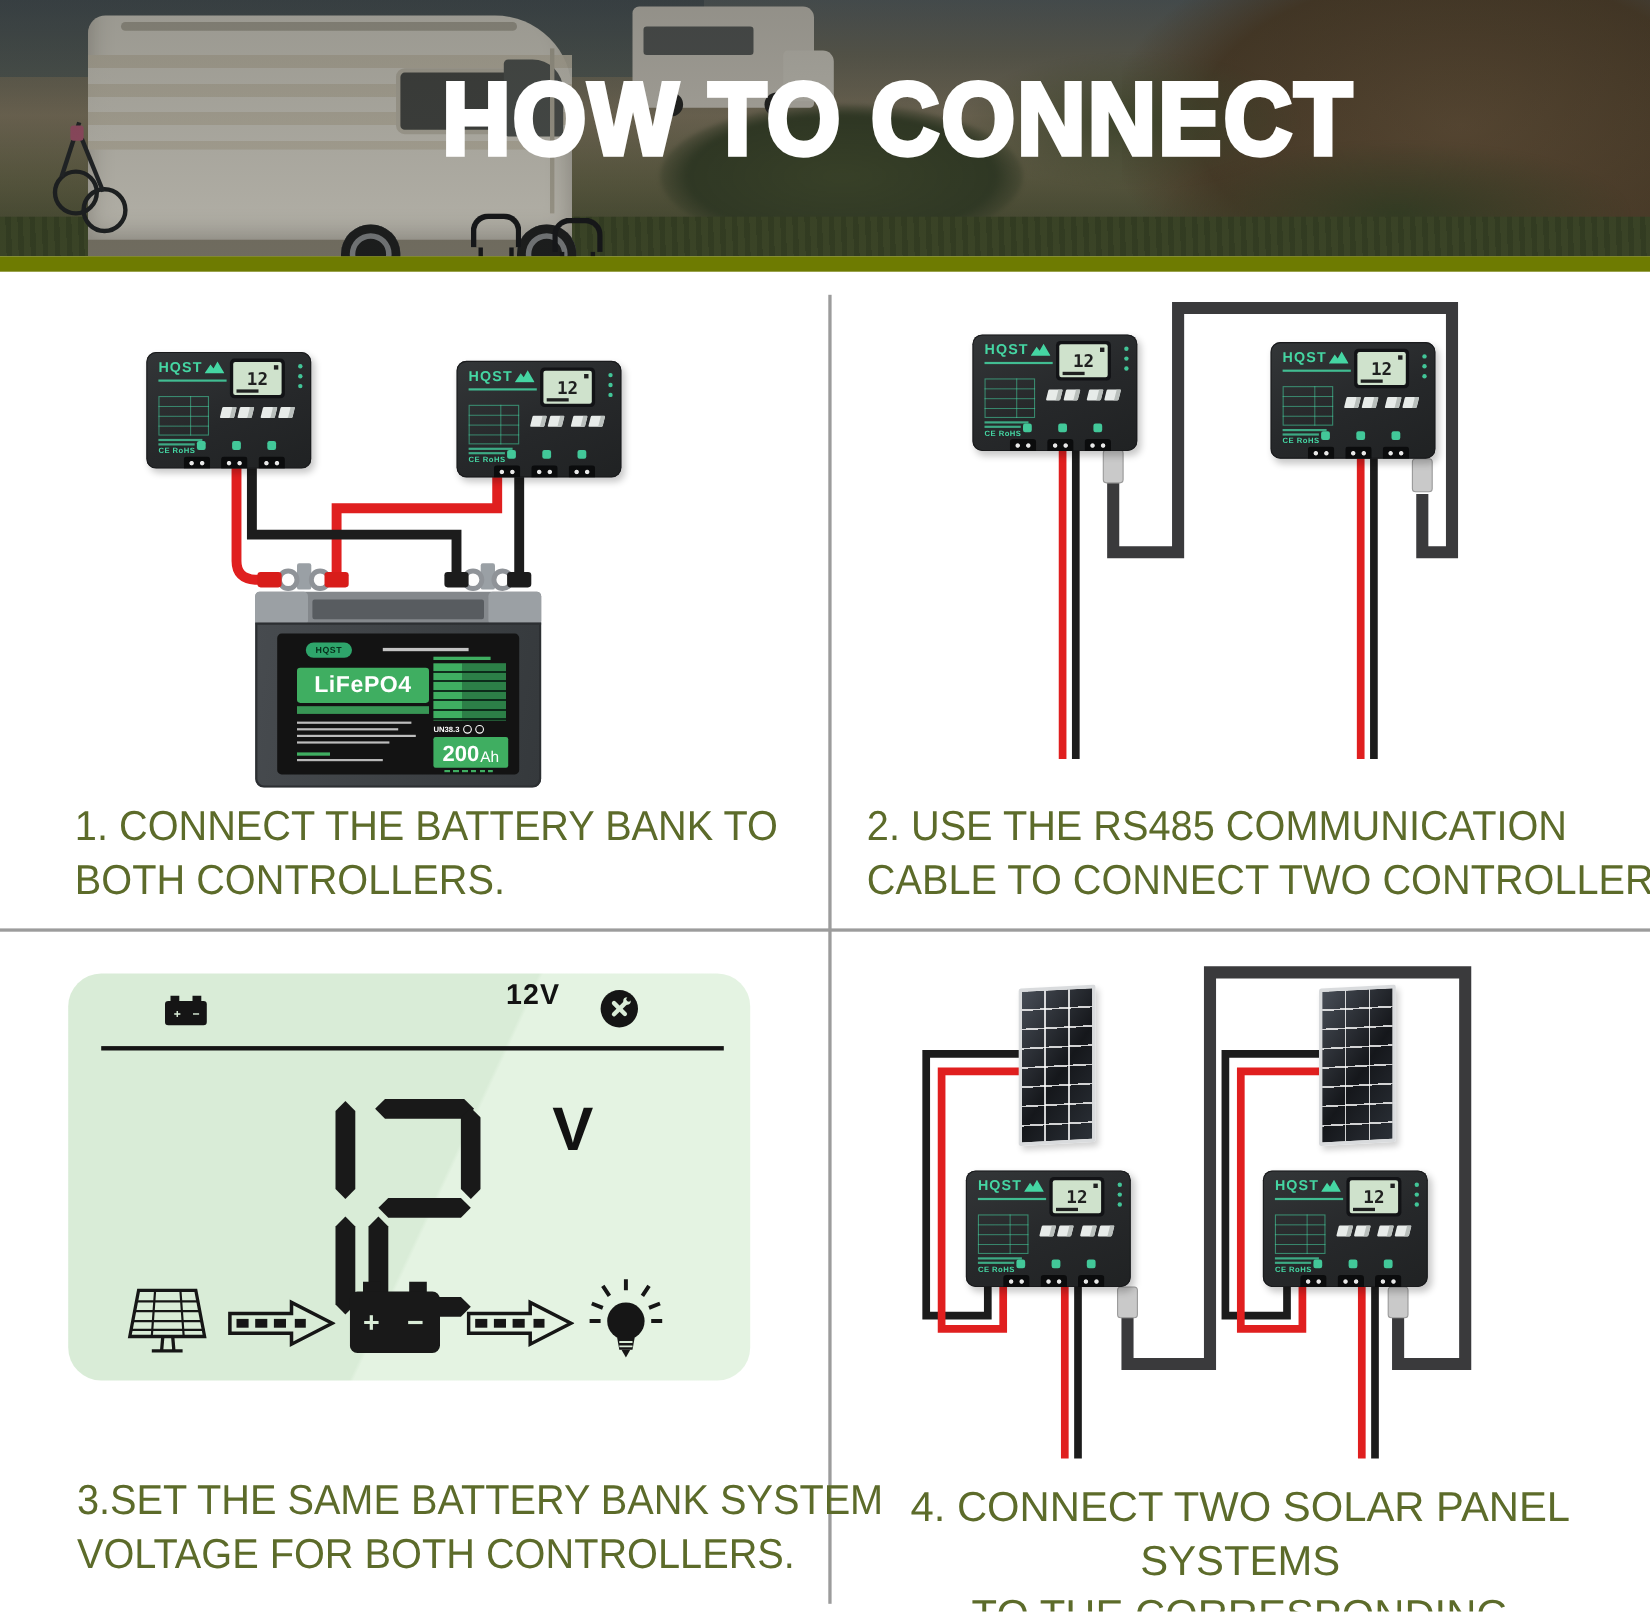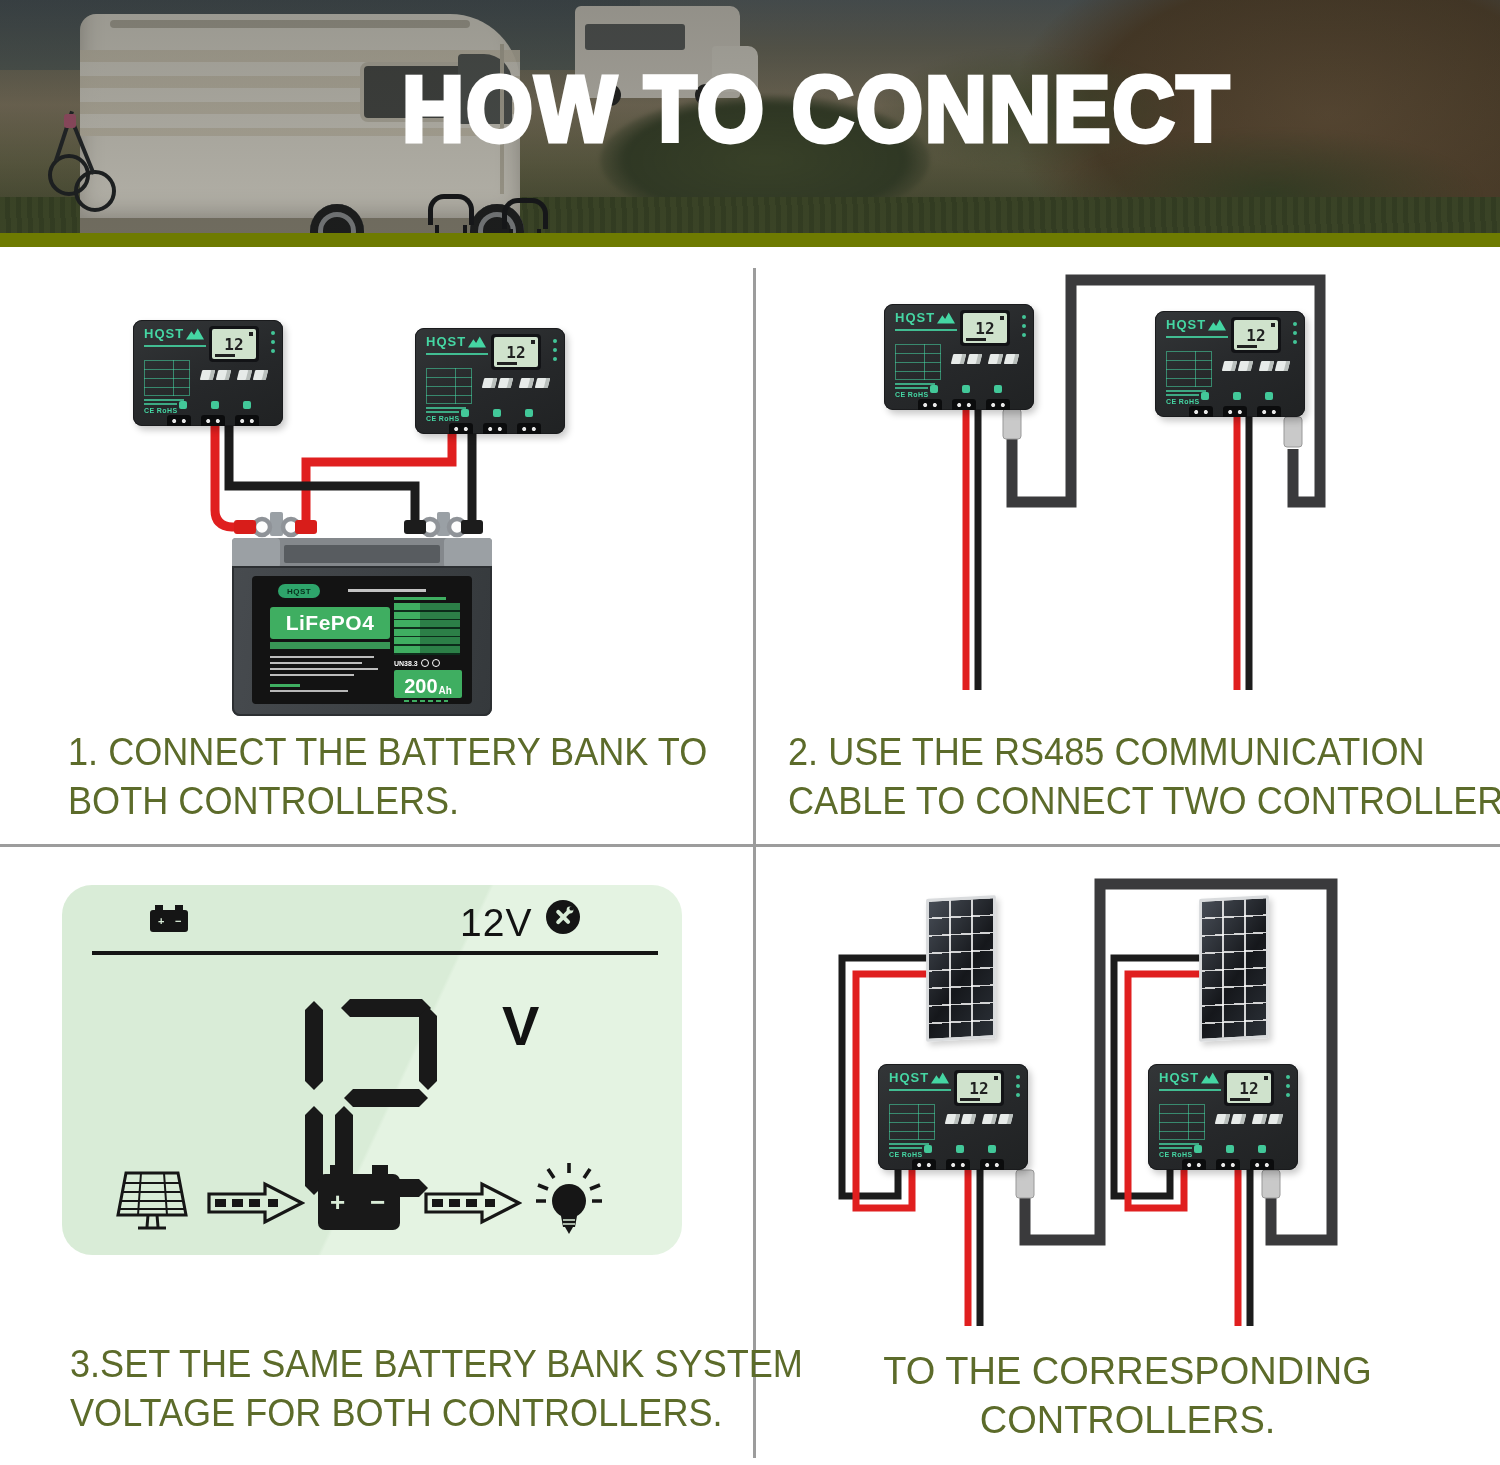--- a/index.html
+++ b/index.html
@@ -107,35 +107,35 @@
   .bl-note2{position:absolute;left:18px;top:114px;width:78px;height:2px;background:rgba(255,255,255,.7);}
   .bl-table{position:absolute;left:142px;top:27px;width:66px;height:52px;
      background:repeating-linear-gradient(to bottom,#3fae61 0 7px,#0f2e1c 7px 8.6px);
      box-shadow:inset -40px 0 0 rgba(10,40,24,.35);}
   .bl-tabletitle{position:absolute;left:142px;top:21px;width:52px;height:3px;background:#3fae61;}
   .bl-cert{position:absolute;left:142px;top:83px;color:#fff;font-size:7px;font-weight:bold;display:flex;align-items:center;gap:3px;}
   .bl-cert i{width:6px;height:6px;border:1px solid #fff;border-radius:50%;display:inline-block;}
   .bl-cap{position:absolute;left:142px;top:94px;width:68px;height:28px;background:#3fae61;border-radius:2px;
      color:#fff;display:flex;align-items:flex-end;justify-content:center;padding-bottom:2px;box-sizing:border-box;}
   .bl-cap .v{font-size:20px;font-weight:bold;line-height:20px;}
-  .bl-cap .u{font-size:10px;font-weight:bold;margin-left:1px;}
+  .bl-cap .u{font-size:14px;font-weight:normal;margin-left:1px;}
   .bl-dash{position:absolute;left:152px;top:124px;width:44px;height:2px;
      background:repeating-linear-gradient(to right,#3fae61 0 5px,transparent 5px 8px);}
   
   .panel{position:absolute;width:72px;height:143px;z-index:2;border:3px solid #d9dbdd;border-radius:2px;box-sizing:border-box;
      background:linear-gradient(125deg,#474d56 0%,#15171b 55%,#2b3037 100%);
      background-image:repeating-linear-gradient(to bottom,transparent 0 16px,rgba(255,255,255,.8) 16px 17.5px),
        repeating-linear-gradient(to right,transparent 0 21px,rgba(255,255,255,.8) 21px 22.5px),
        linear-gradient(125deg,#474d56 0%,#15171b 55%,#2b3037 100%);
      transform:skewY(-3deg) scaleX(.97);box-shadow:3px 4px 6px rgba(0,0,0,.18);}
   
   .lcd{position:absolute;left:62px;top:885px;width:620px;height:370px;border-radius:30px;z-index:2;
      background:linear-gradient(115deg,#d9ecd7 0 54%,#e4f3e2 54.5% 100%);}
   .lcd-rule{position:absolute;left:30px;top:66px;width:566px;height:4px;background:#151515;}
-  .lcd-12v{position:absolute;left:398px;top:16px;font-size:39px;font-weight:normal;color:#121212;letter-spacing:1px;}
+  .lcd-12v{position:absolute;left:398px;top:4px;font-size:26px;font-weight:bold;color:#121212;letter-spacing:1px;}
   .lcd-v{position:absolute;left:440px;top:108px;font-size:56px;font-weight:bold;color:#121212;}
   .lcd-icon{position:absolute;}
 </style>
 </head>
 <body>
 
 <div class="header">
   <div class="sea"></div>
   <div class="rock"></div>
   <div class="bush1"></div>
@@ -569,14 +569,15 @@
 </div>
 <div class="caption" style="left:788px;top:728px;">
   <div>2. USE THE RS485 COMMUNICATION</div>
   <div>CABLE TO CONNECT TWO CONTROLLERS.</div>
 </div>
 <div class="caption" style="left:70px;top:1340px;">
   <div>3.SET THE SAME BATTERY BANK SYSTEM</div>
   <div>VOLTAGE FOR BOTH CONTROLLERS.</div>
 </div>
 <div class="caption centered" style="left:755px;top:1347px;width:745px;">
+  <div>4. CONNECT TWO SOLAR PANEL SYSTEMS</div>
   <div>TO THE CORRESPONDING CONTROLLERS.</div>
 </div>
 
 </body></html>

